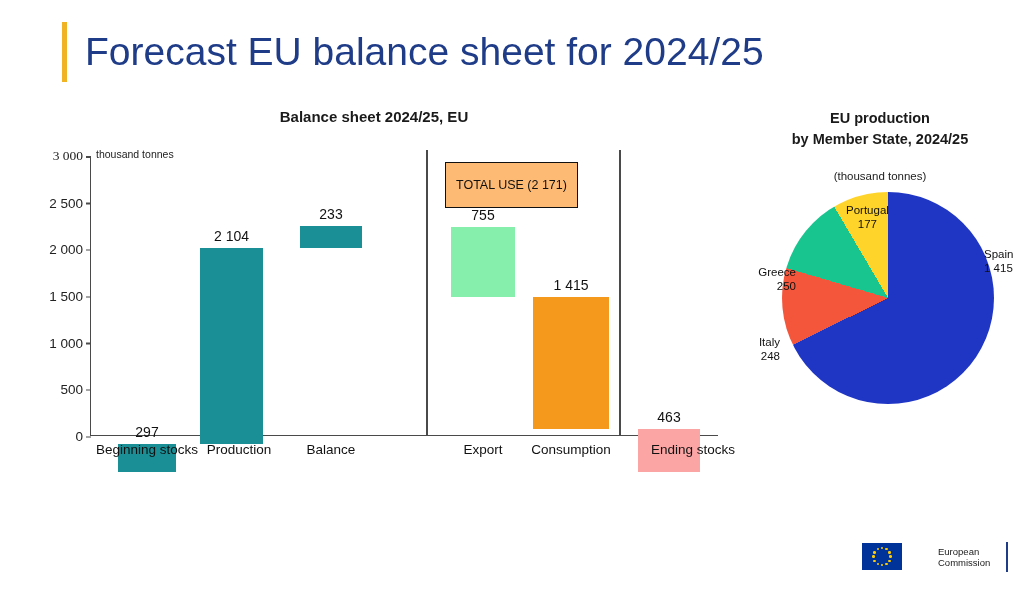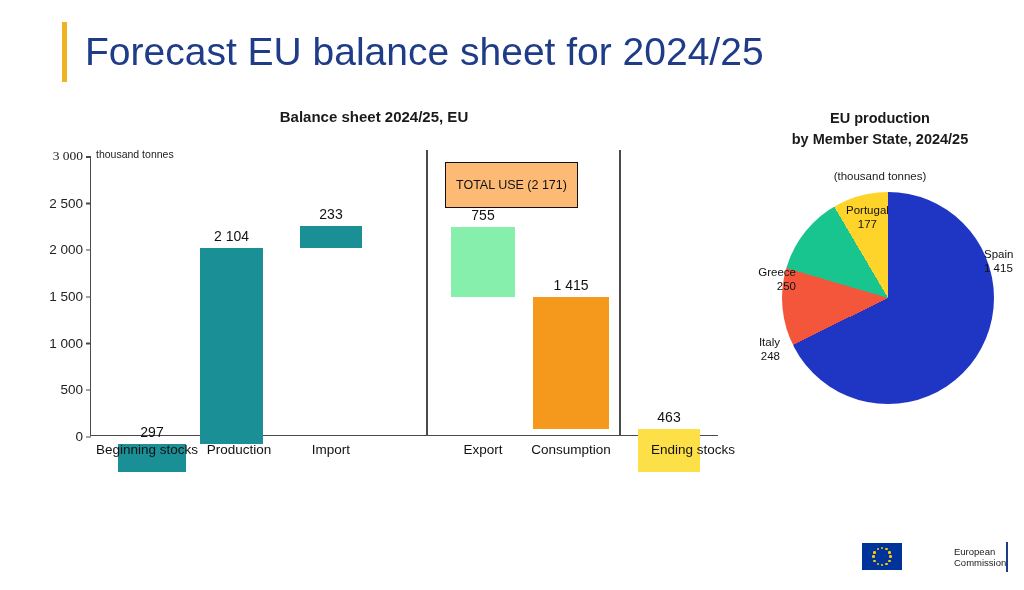--- a/index.html
+++ b/index.html
@@ -185,21 +185,21 @@
   .pie-lbl.left  { text-align: right; }
   .pie-lbl.center { text-align: center; }
 
   
   .footer-logo {
     position: absolute;
     left: 858px;
     top: 540px;
     display: flex;
     align-items: center;
-    gap: 24px;
+    gap: 8px;
   }
   .eu-flag {
     width: 72px; height: 34px;
     background: #ffffff;
     position: relative;
   }
   .eu-flag .flag-inner {
     position: absolute;
     left: 4px; top: 3px;
     width: 40px; height: 27px;
@@ -247,41 +247,41 @@
 
 
     <div class="boxlabel" style="left:354px; top:6px;">TOTAL USE (2 171)</div>
   <div class="ytick" style="top: 280px;">0<span class="tickmark"></span></div>
       <div class="ytick" style="top: 233.333px;">500<span class="tickmark"></span></div>
       <div class="ytick" style="top: 186.667px;">1 000<span class="tickmark"></span></div>
       <div class="ytick" style="top: 140px;">1 500<span class="tickmark"></span></div>
       <div class="ytick" style="top: 93.3333px;">2 000<span class="tickmark"></span></div>
       <div class="ytick" style="top: 46.6667px;">2 500<span class="tickmark"></span></div>
       <div class="ytick" style="top: 0px; font-family: Liberation Serif, serif;">3 000<span class="tickmark"></span></div>
-      <div class="bar" style="left: 27px; width: 68px; top: 252.28px; height: 27.72px; background: rgb(26, 143, 150);">
+      <div class="bar" style="left: 27px; width: 58px; top: 252.28px; height: 27.72px; background: rgb(26, 143, 150);">
         <span class="bar-value">297</span>
       </div>
       <div class="cat-label" style="left: -14px; width: 140px;">Beginning stocks</div>
       <div class="bar" style="left: 109px; width: 63px; top: 55.9067px; height: 196.373px; background: rgb(26, 143, 150);">
         <span class="bar-value">2 104</span>
       </div>
       <div class="cat-label" style="left: 78px; width: 140px;">Production</div>
       <div class="bar" style="left: 209px; width: 62px; top: 34.16px; height: 21.7467px; background: rgb(26, 143, 150);">
         <span class="bar-value">233</span>
       </div>
-      <div class="cat-label" style="left: 170px; width: 140px;">Import</div>
+      <div class="cat-label" style="left: 170px; width: 140px;">Balance</div>
       <div class="bar" style="left: 360px; width: 64px; top: 34.8133px; height: 70.4667px; background: #86efac;">
         <span class="bar-value">755</span>
       </div>
       <div class="cat-label" style="left: 322px; width: 140px;">Export</div>
       <div class="bar" style="left: 442px; width: 76px; top: 105.28px; height: 132.067px; background: rgb(245, 153, 28);">
         <span class="bar-value">1 415</span>
       </div>
       <div class="cat-label" style="left: 410px; width: 140px;">Consumption</div>
-      <div class="bar" style="left: 547px; width: 62px; top: 236.787px; height: 43.2133px; background: #fde047;">
+      <div class="bar" style="left: 547px; width: 62px; top: 236.787px; height: 43.2133px; background: #fca5a5;">
         <span class="bar-value">463</span>
       </div>
       <div class="cat-label" style="left: 532px; width: 140px;">Ending stocks</div>
     </div>
 </div>
 
 <div class="pie-panel">
   <div class="pie-title">
     <div>EU production</div>
     <div>by Member State, 2024/25</div>

